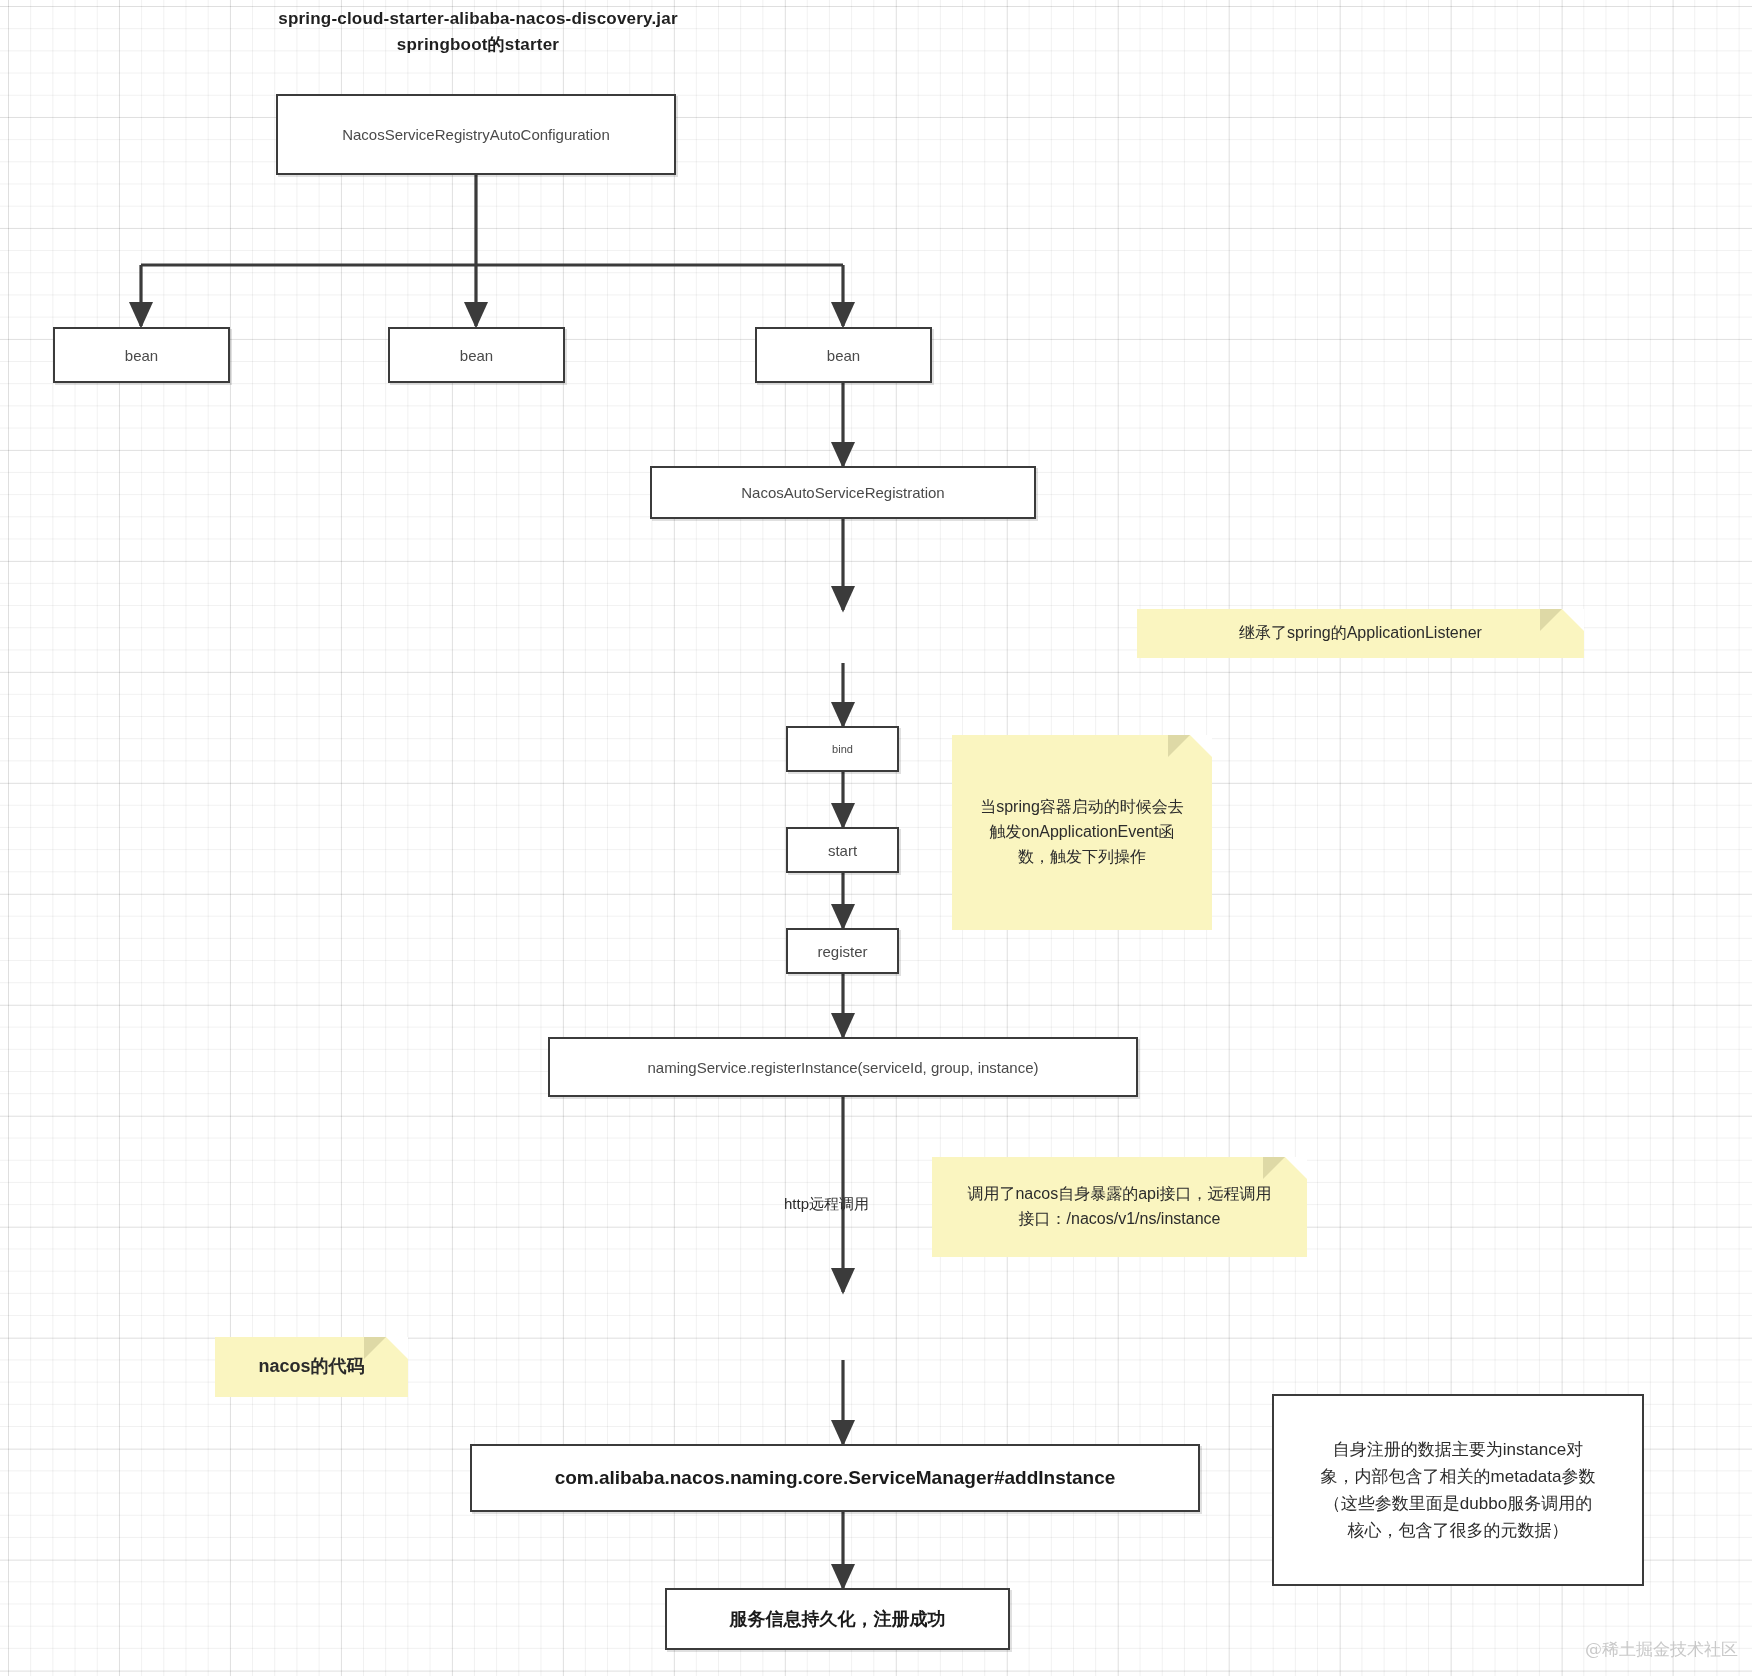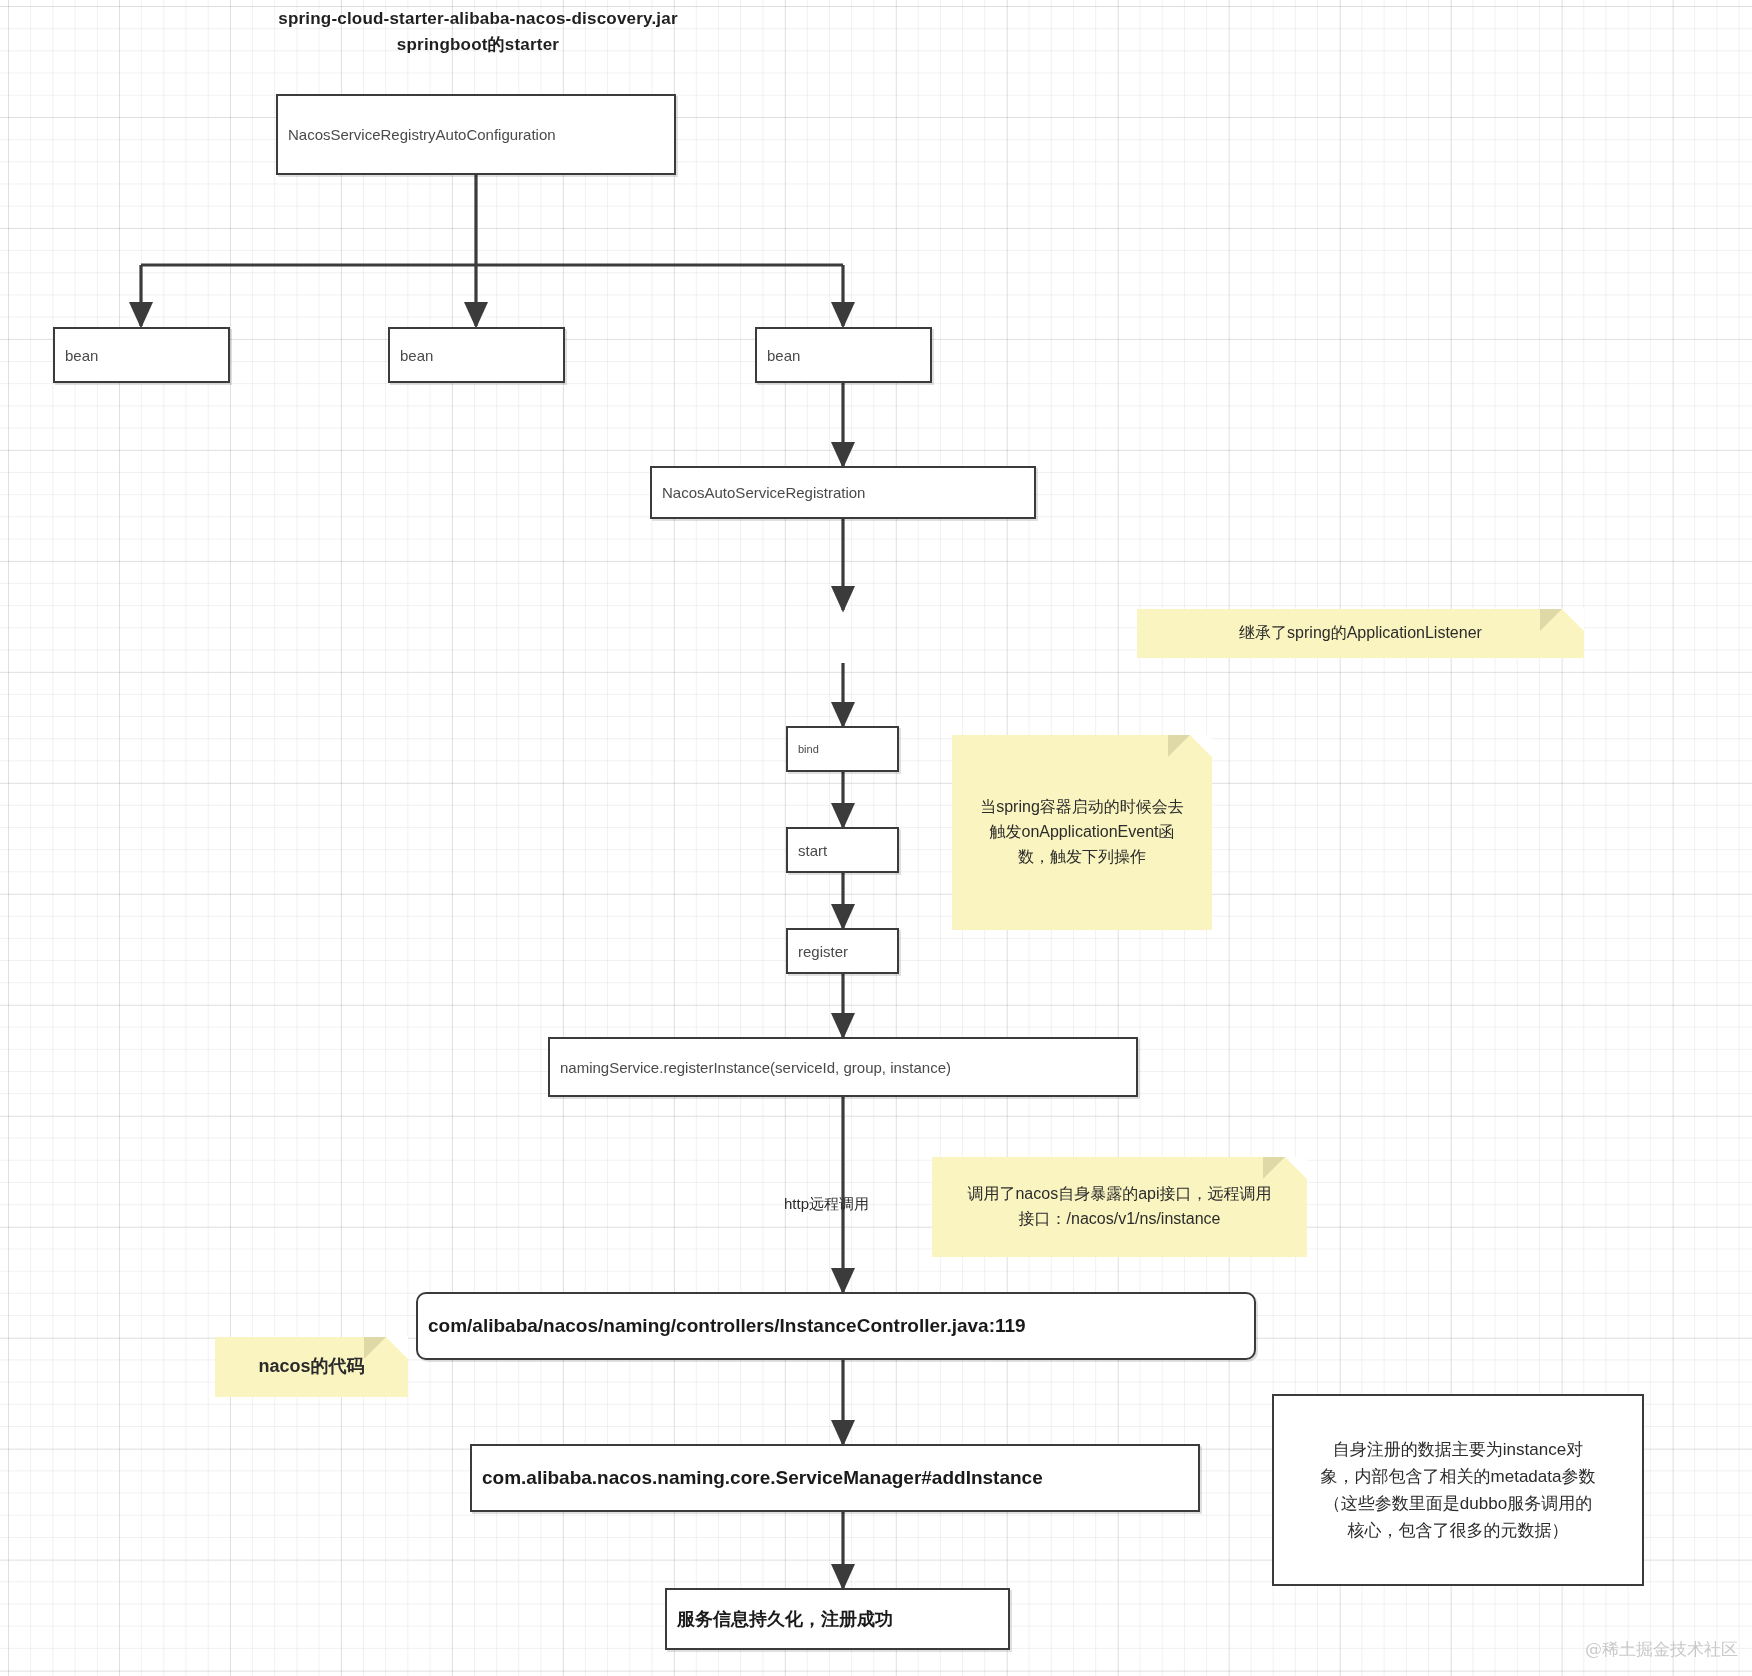--- a/index.html
+++ b/index.html
@@ -46,21 +46,21 @@
   .title-line { display: block; white-space: nowrap; }
 
   
   .node {
     position: absolute;
     box-sizing: border-box;
     background: #ffffff;
     border: 2px solid #3b3b3b;
     display: flex;
     align-items: center;
-    justify-content: flex-start;
+    justify-content: center;
     text-align: center;
     color: #4a4a4a;
     box-shadow: 2px 2px 0 rgba(0,0,0,0.12);
     padding: 0 10px;
   }
   .node .label { display: block; white-space: nowrap; }
   .node.bold { color: #1a1a1a; font-weight: bold; }
   .node.rounded { border-radius: 10px; }
 
   
@@ -209,23 +209,20 @@
   </div>
 
   <div class="node" style="left:786px; top:928px; width:113px; height:46px; font-size:15px;">
     <span class="label">register</span>
   </div>
 
   <div class="node" style="left:548px; top:1037px; width:590px; height:60px; font-size:15px;">
     <span class="label">namingService.registerInstance(serviceId, group, instance)</span>
   </div>
 
-  <div class="node bold rounded" style="left:416px; top:1292px; width:840px; height:68px; font-size:19px;">
-    <span class="label">com/alibaba/nacos/naming/controllers/InstanceController.java:119</span>
-  </div>
 
   <div class="node bold" style="left:470px; top:1444px; width:730px; height:68px; font-size:19px;">
     <span class="label">com.alibaba.nacos.naming.core.ServiceManager#addInstance</span>
   </div>
 
   <div class="node bold" style="left:665px; top:1588px; width:345px; height:62px; font-size:18px;">
     <span class="label">服务信息持久化，注册成功</span>
   </div>
 
   <div class="edge-label" style="left:784px; top:1195px; font-size:15px;">

